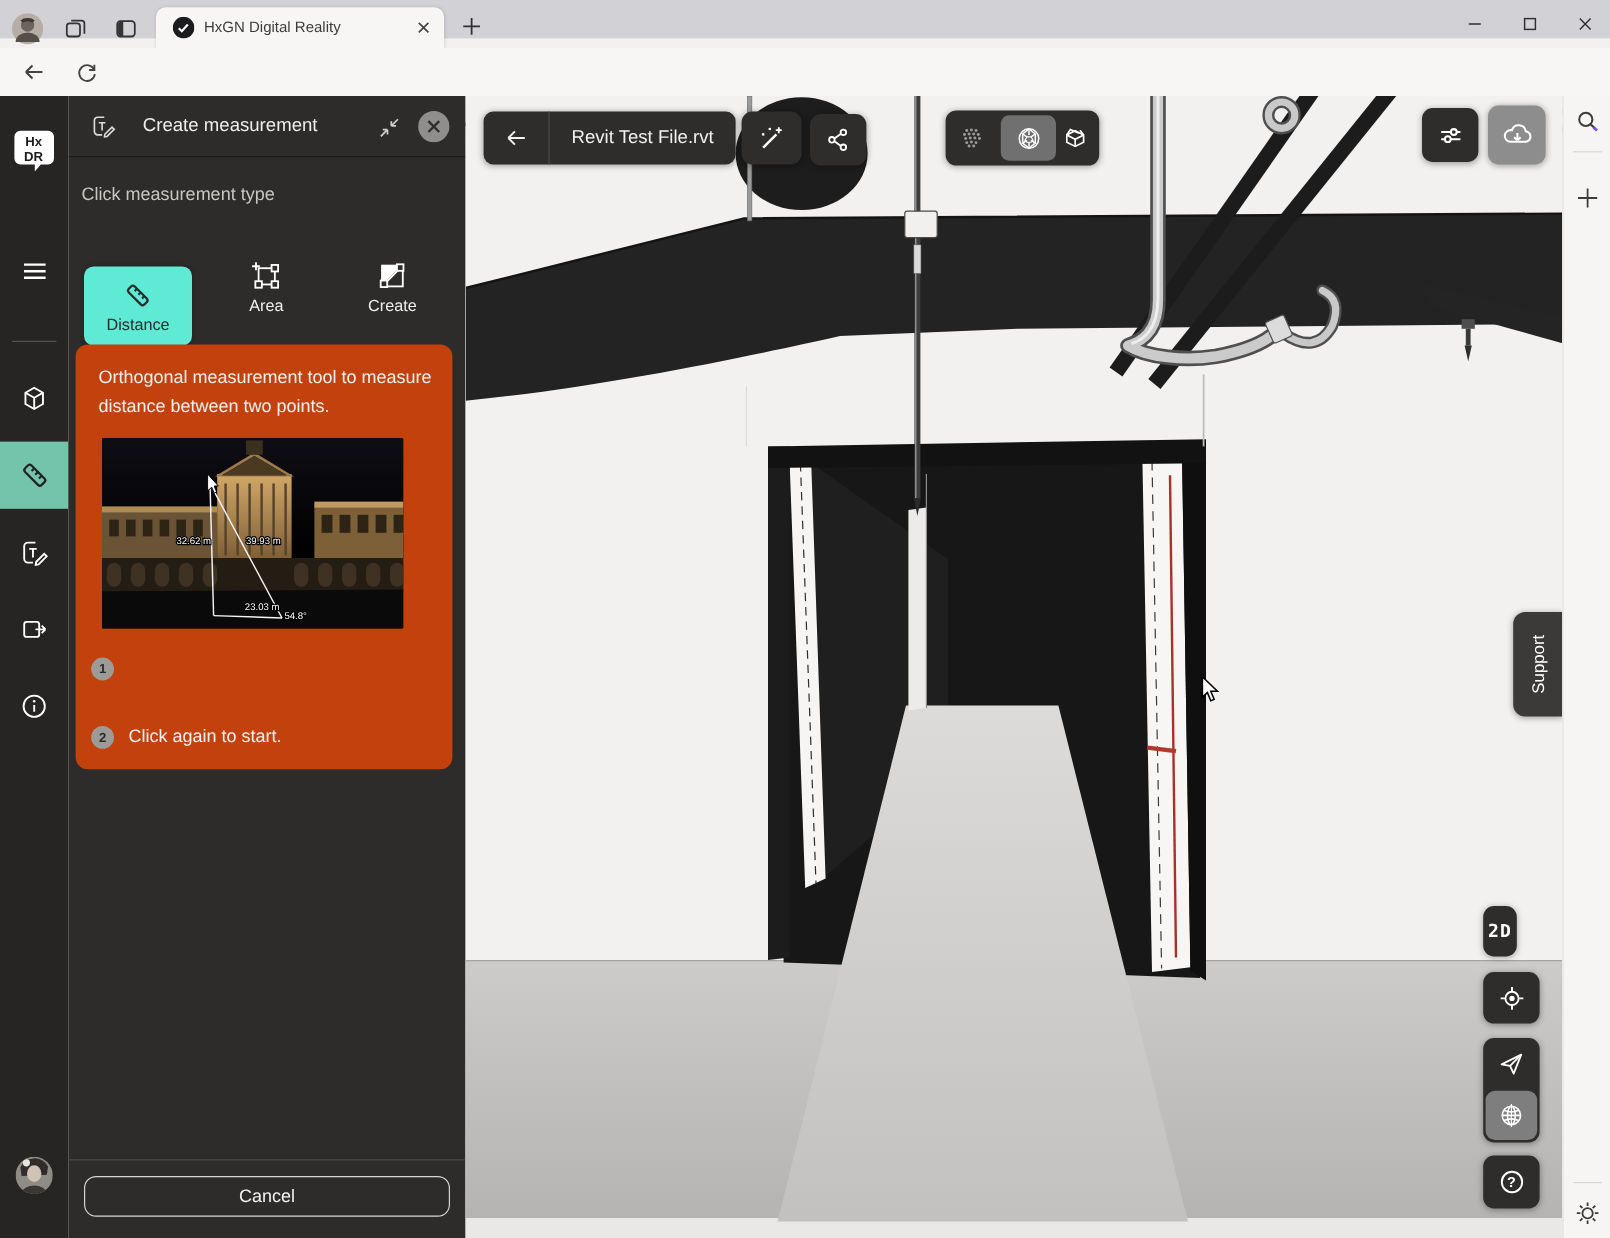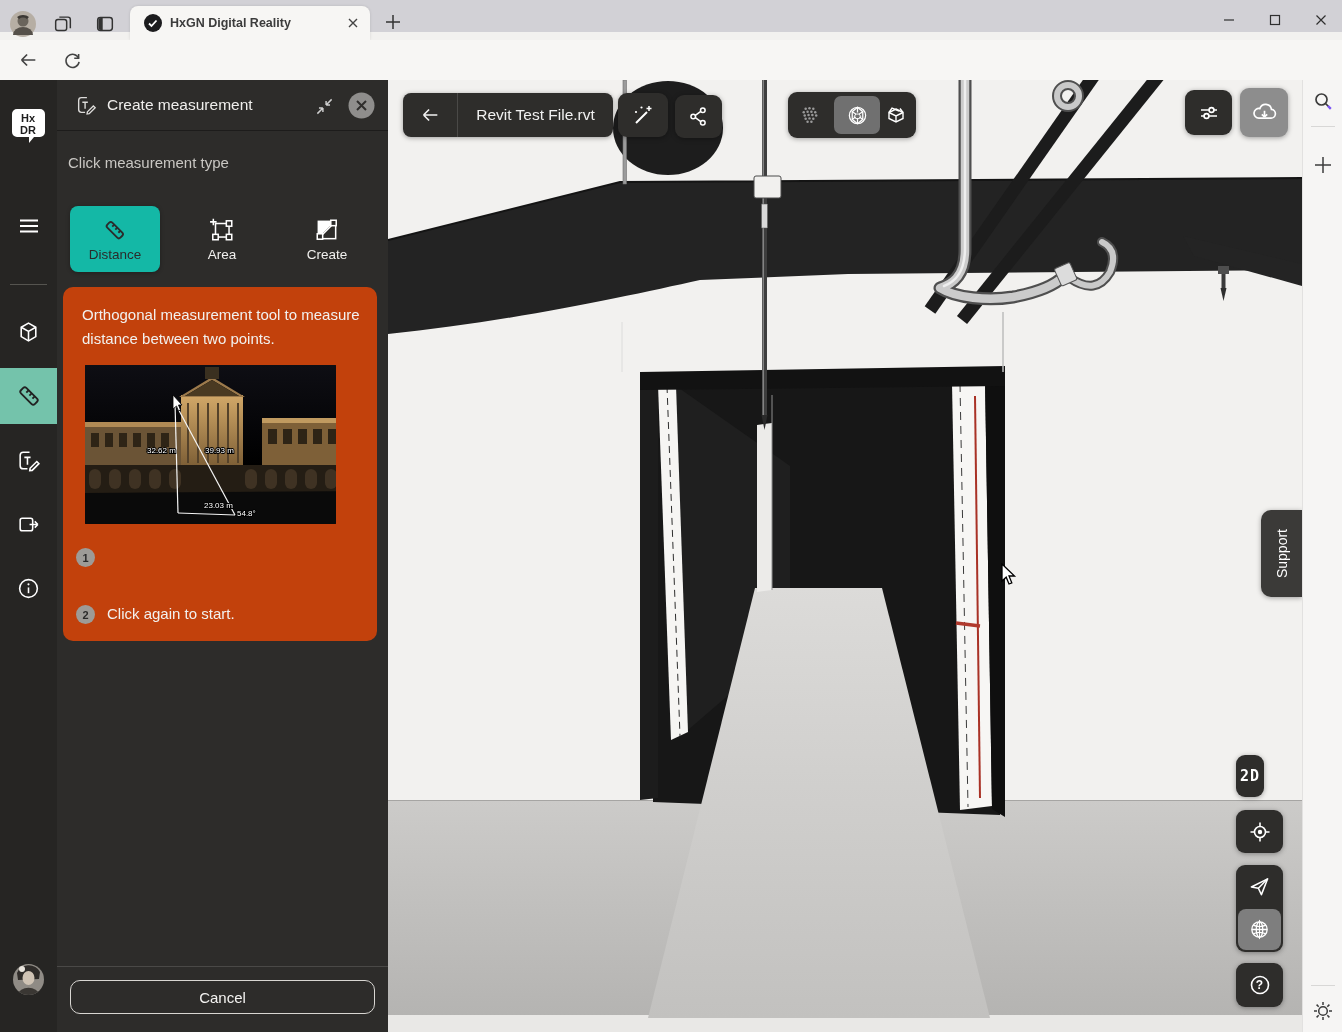--- a/index.html
+++ b/index.html
@@ -2,43 +2,43 @@
 <html style="--teal: #74c3ab;"><head>
 <meta charset="utf-8">
 <style>
   html,body{margin:0;padding:0;}
   body{width:1342px;height:1032px;position:relative;overflow:hidden;
        font-family:"Liberation Sans",sans-serif;background:#f2f1ef;
        -webkit-font-smoothing:antialiased;}
   .abs{position:absolute;}
   svg{display:block;}
   
-  .titlebar{left:0;top:0;width:1342px;height:32px;background:#d2d1d6;font-weight:bold;}
+  .titlebar{left:0;top:0;width:1342px;height:32px;background:#d2d1d6;}
   .tab{left:130px;top:6px;width:240px;height:34px;background:#f7f6f4;
        border-radius:8px 8px 0 0;display:flex;align-items:center;box-shadow:0 0 3px rgba(0,0,0,.12);}
   .tab-title{font-size:12.5px;color:#3c3c3c;white-space:nowrap;overflow:hidden;flex:1;margin-left:8px;}
   .toolbar{left:0;top:40px;width:1342px;height:40px;background:#f7f6f4;}
   .urlpill{left:106px;top:45px;width:827px;height:31px;background:#ffffff;border-radius:16px;
            display:flex;align-items:center;box-shadow:0 1px 2px rgba(0,0,0,.08);}
   .url-text{font-size:13.5px;color:#2e2e2e;white-space:nowrap;overflow:hidden;flex:1;margin-left:8px;}
   .tbicon{width:24px;height:24px;display:flex;align-items:center;justify-content:center;}
   .winctl{width:14px;height:14px;}
   
   .sidebar{left:0;top:80px;width:57px;height:952px;background:#262523;}
   .panel{left:57px;top:80px;width:331px;height:952px;background:#2d2c2a;color:#f1f0ee;}
   .viewer{left:388px;top:80px;width:914px;height:952px;background:#f2f1ef;overflow:hidden;}
   .edgebar{left:1302px;top:80px;width:40px;height:952px;background:#f6f5f4;border-left:1px solid #e2e1e0;box-sizing:border-box;}
   
   .panel-header{position:absolute;left:0;top:0;width:331px;height:51px;display:flex;align-items:center;
                 border-bottom:1px solid rgba(0,0,0,.35);box-sizing:border-box;}
-  .panel-title{font-size:15.5px;color:#efeeec;margin-left:10px;}
+  .panel-title{font-size:15.5px;color:#efeeec;margin-left:22px;}
   .section-label{position:absolute;left:11px;top:74px;font-size:15px;color:#c9c7c3;}
   .type-card{position:absolute;top:126px;width:90px;height:66px;border-radius:8px;display:flex;flex-direction:column;
              align-items:center;justify-content:center;gap:4px;font-size:13.5px;color:#f1f0ee;}
-  .type-card.selected{background:#14b8a6;color:#2b2b2b;box-shadow:0 1px 4px rgba(0,0,0,.3);}
+  .type-card.selected{background:#5eead4;color:#2b2b2b;box-shadow:0 1px 4px rgba(0,0,0,.3);margin-top:16px;}
   .tut-card{position:absolute;left:6px;top:207px;width:314px;height:354px;background:#c2410c;border-radius:10px;}
   .tut-desc{position:absolute;left:19px;top:16px;width:278px;font-size:15px;line-height:24px;color:#f2f1ef;}
   .tut-img{position:absolute;left:22px;top:78px;width:251px;height:159px;border-radius:1px;overflow:hidden;}
   .step-row{position:absolute;left:13px;display:flex;gap:12px;}
   .step-num{width:19px;height:19px;border-radius:50%;background:#9d9b97;color:#2b2b2b;font-size:11px;font-weight:bold;
             display:flex;align-items:center;justify-content:center;flex:none;margin-top:3px;}
   .step-text{font-size:15px;line-height:24px;color:#f2f1ef;width:240px;}
   .cancel-btn{position:absolute;left:13px;top:900px;width:305px;height:34px;border:1.5px solid #d8d6d2;border-radius:10px;
               background:transparent;color:#f4f3f1;font-size:15px;display:flex;align-items:center;justify-content:center;box-sizing:border-box;}
   .panel-footer-line{position:absolute;left:0;top:886px;width:331px;border-top:1px solid #4a4947;}

